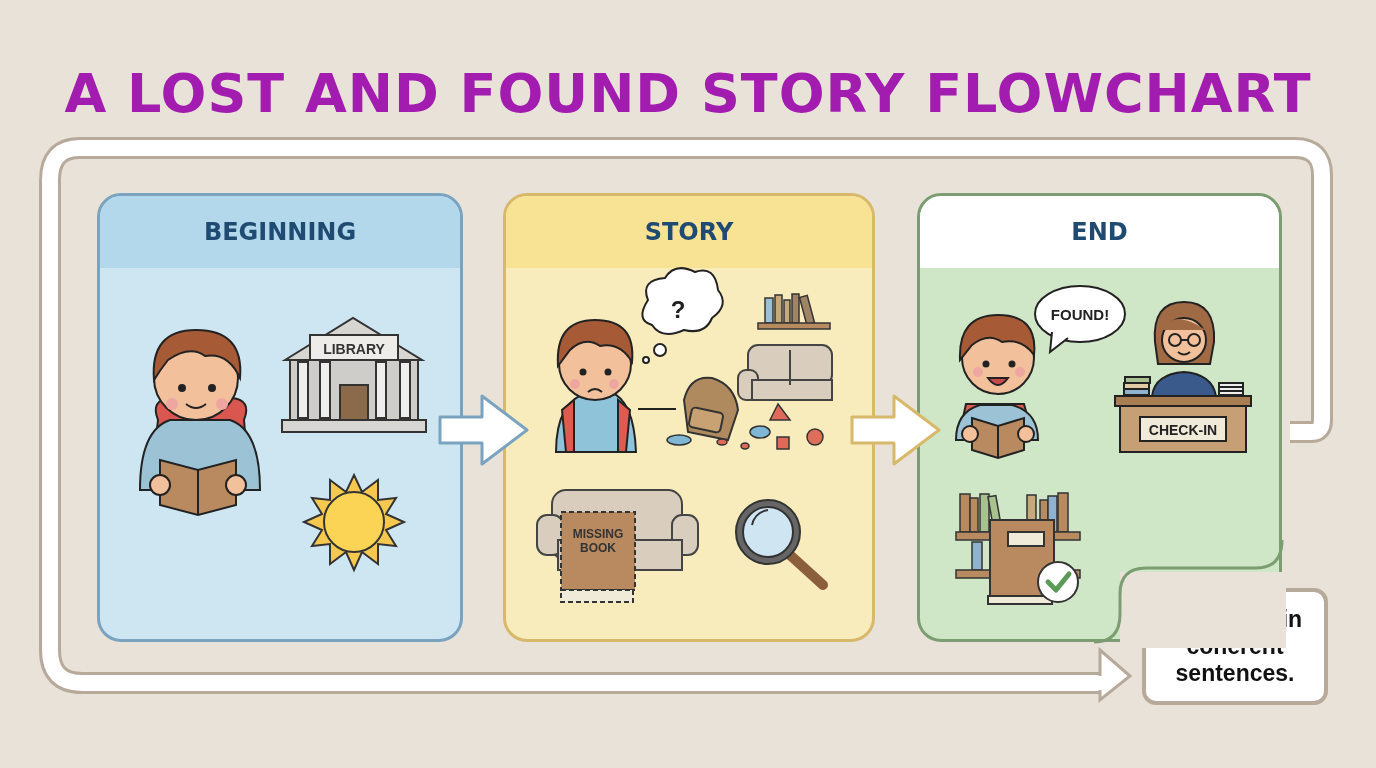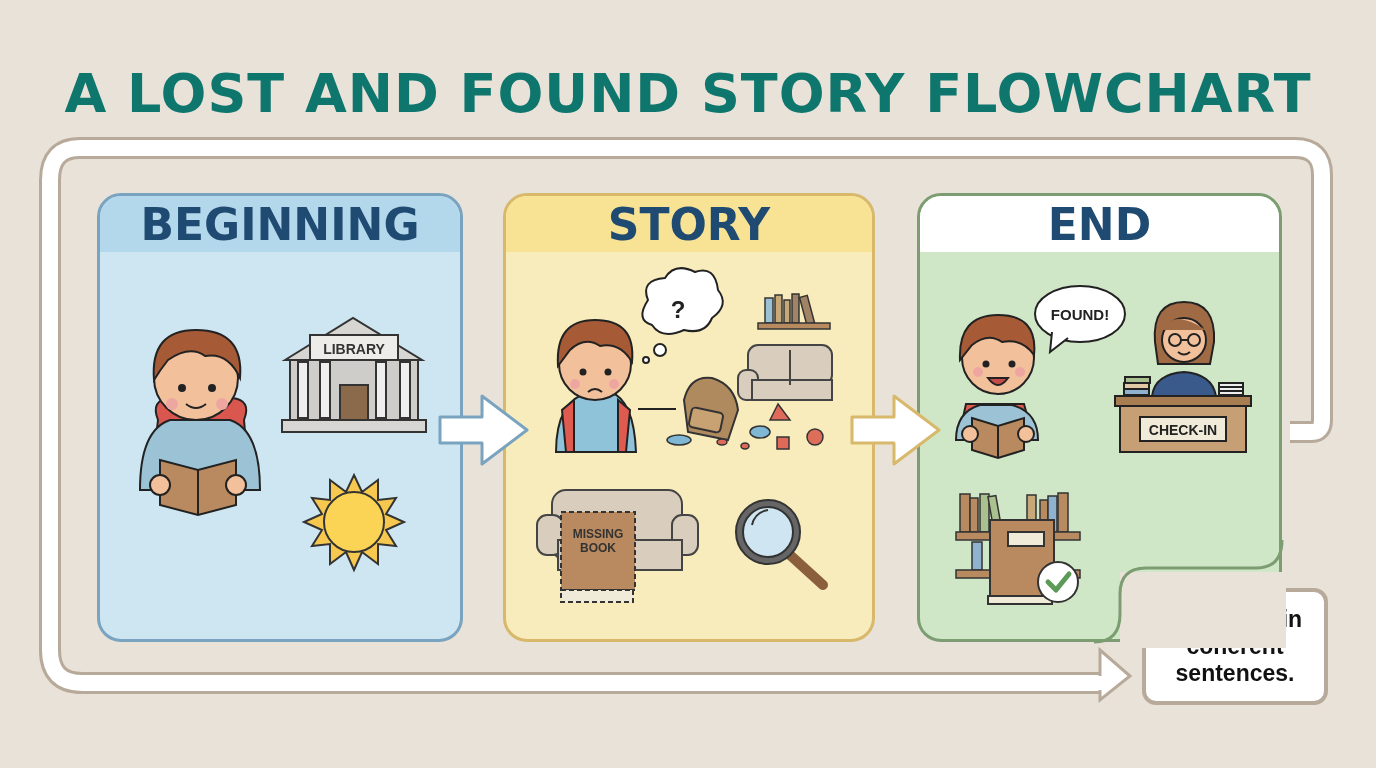--- a/index.html
+++ b/index.html
@@ -1,20 +1,20 @@
 <!DOCTYPE html>
 <html><head>
 <meta charset="utf-8">
 <style>
   html, body { margin:0; padding:0; }
   body { width:1376px; height:768px; background:#e8e2d8; position:relative; overflow:hidden; font-family:"DejaVu Sans", sans-serif; }
-  .title { position:absolute; left:0; top:62px; width:1376px; text-align:center; font-family:"DejaVu Sans", sans-serif; font-weight:bold; font-size:54px; color:#0f766e; letter-spacing:1px; }
+  .title { position:absolute; left:0; top:62px; width:1376px; text-align:center; font-family:"DejaVu Sans", sans-serif; font-weight:bold; font-size:54px; color:#a21caf; letter-spacing:1px; }
   svg.bg { position:absolute; left:0; top:0; }
   .panel { position:absolute; border-radius:24px; overflow:hidden; box-sizing:border-box; }
-  .panel .hdr { height:56px; display:flex; align-items:center; justify-content:center; font-weight:bold; font-size:44px; color:#1f4a72; }
+  .panel .hdr { height:72px; display:flex; align-items:center; justify-content:center; font-weight:bold; font-size:24px; color:#1f4a72; }
   .p1 { left:97px; top:193px; width:366px; height:449px; border:3px solid #7aa3bf; background:#cde6f2; }
   .p1 .hdr { background:#b4d8eb; }
   .p2 { left:503px; top:193px; width:372px; height:449px; border:3px solid #d8b86a; background:#f8ecbc; }
   .p2 .hdr { background:#f8e294; }
   .p3 { left:917px; top:193px; width:365px; height:449px; border:3px solid #7c9d72; background:#cfe6c7; border-bottom-right-radius:0; }
   .p3 .hdr { background:#ffffff; }
   .result { position:absolute; left:1142px; top:588px; width:186px; height:117px; box-sizing:border-box; background:#fff; border:4px solid #b8aa9a; border-radius:14px; display:flex; align-items:center; justify-content:center; text-align:center; font-family:"Liberation Sans", sans-serif; font-weight:bold; font-size:23px; line-height:27px; color:#111; }
   svg.art { position:absolute; left:0; top:0; }
   .lbl { font-family:"Liberation Sans", sans-serif; font-weight:bold; }
 </style>

